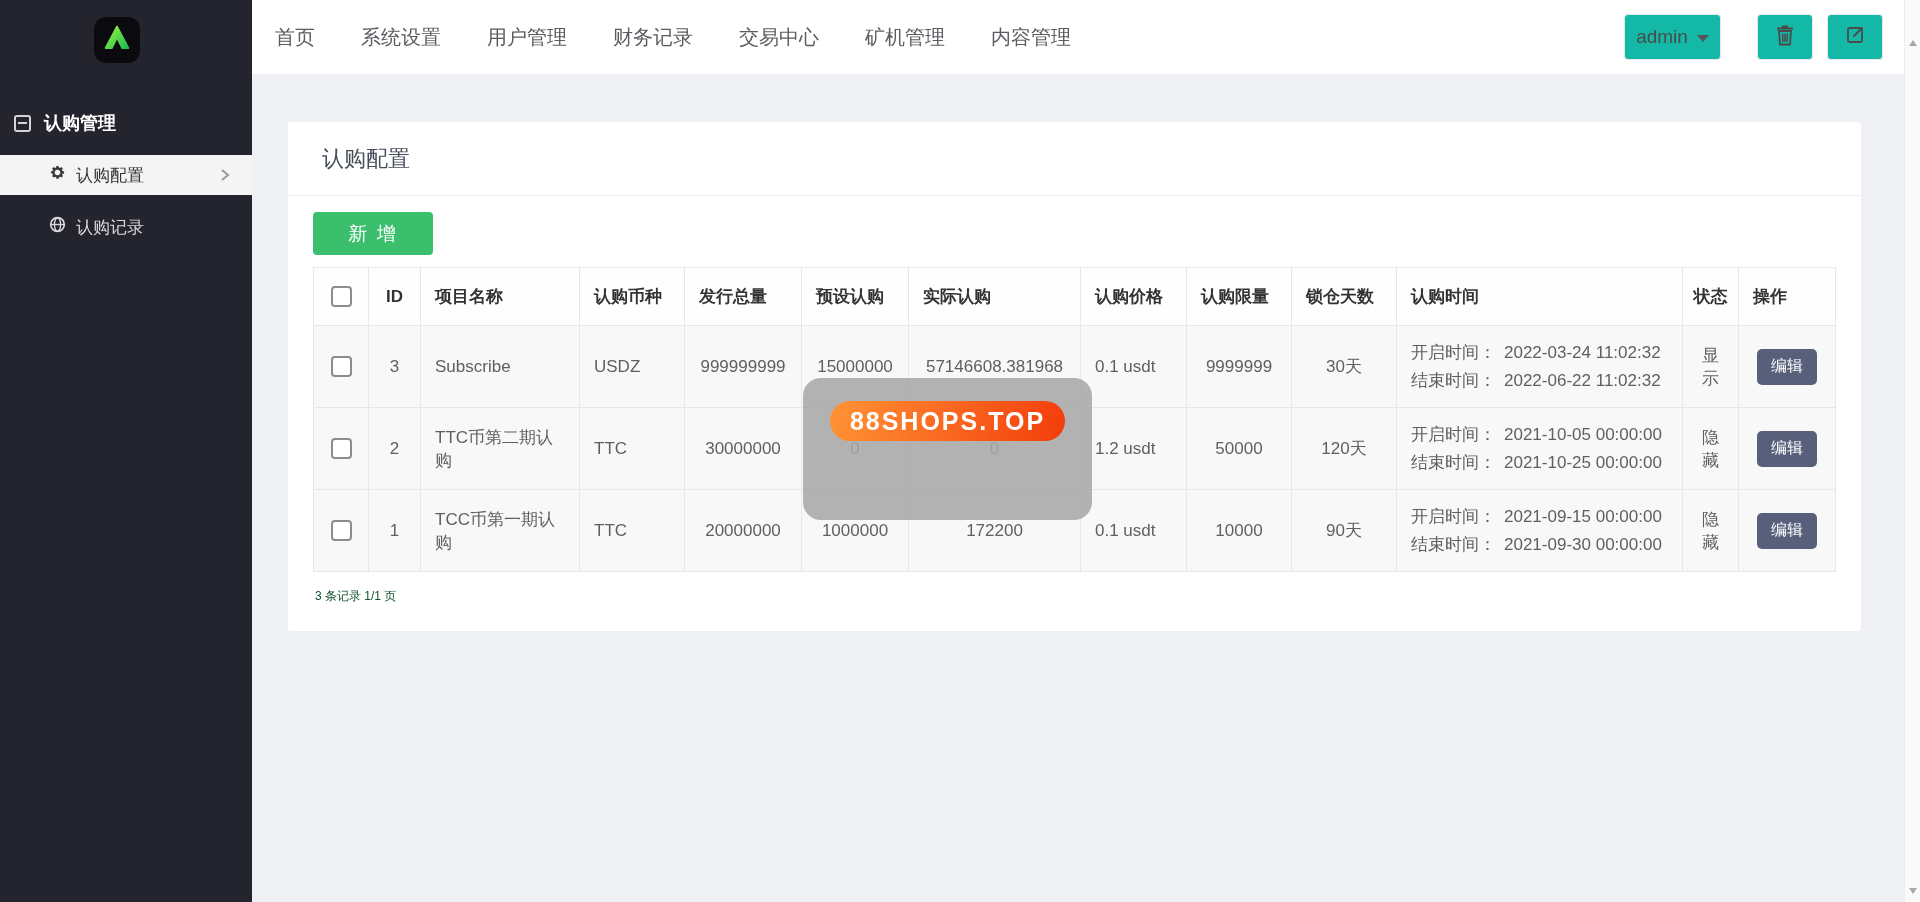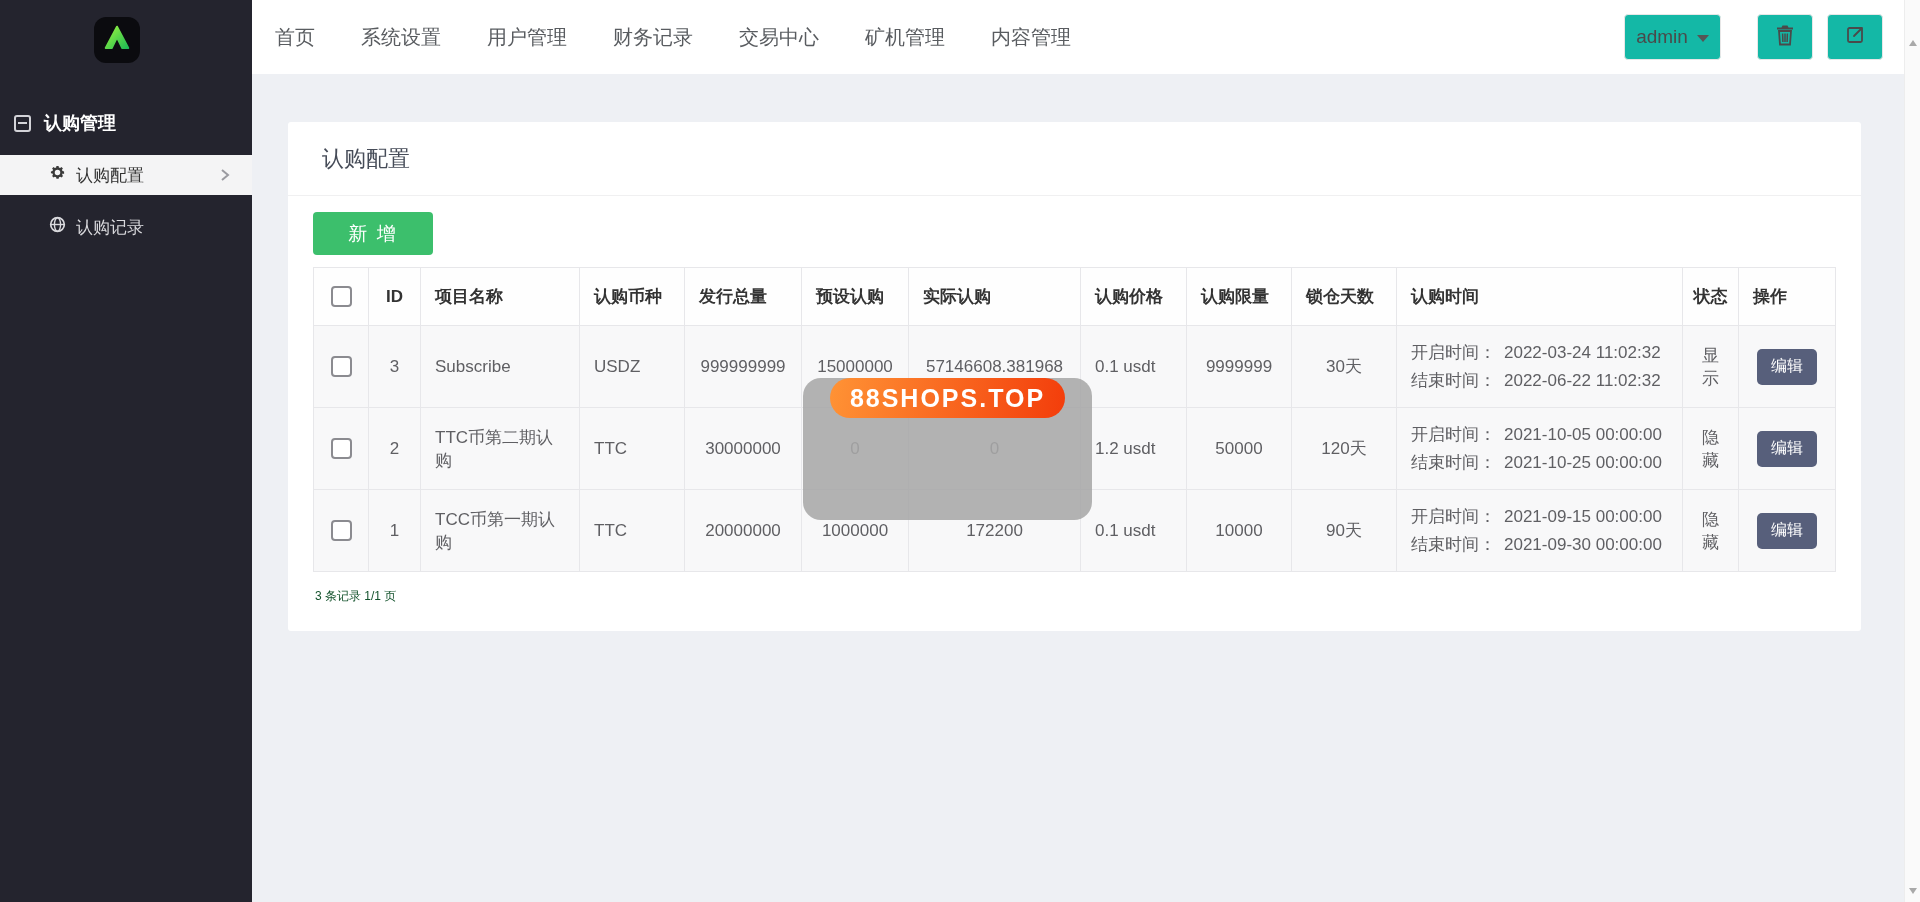--- a/index.html
+++ b/index.html
@@ -82,21 +82,21 @@
   .time-line .tl-label { margin-right: 8px; }
   .summary { margin-top: 16px; font-size: 12px; color: #14532d; padding-left: 2px; }
 
   
   .watermark {
     position: absolute; left: 803px; top: 378px; width: 289px; height: 142px;
     background: rgba(167,167,167,0.88); border-radius: 18px; text-align: center; z-index: 10;
   }
   .wm-title { margin-top: 24px; font-size: 45px; font-weight: bold; color: #ffffff; letter-spacing: 1px; text-shadow: 0 1px 2px rgba(120,120,120,0.4); }
   .wm-badge {
-    display: inline-block; margin-top: 0; width: 235px; height: 40px; line-height: 40px;
+    display: inline-block; margin-top: 23px; width: 235px; height: 40px; line-height: 40px;
     border-radius: 21px; background: linear-gradient(100deg, #ff9335, #f33d0b);
     color: #fff; font-size: 25px; font-weight: bold; letter-spacing: 2px;
   }
 
   
   .scrollbar { position: absolute; right: 0; top: 0; width: 16px; height: 902px; background: #fafafa; border-left: 1px solid #ededed; z-index: 20; }
   .sb-up, .sb-down { position: absolute; left: 4px; width: 0; height: 0; border-left: 4px solid transparent; border-right: 4px solid transparent; cursor: pointer; }
   .sb-up { top: 40px; border-bottom: 6px solid #a9a9a9; }
   .sb-down { bottom: 8px; border-top: 6px solid #a9a9a9; }
 </style>

